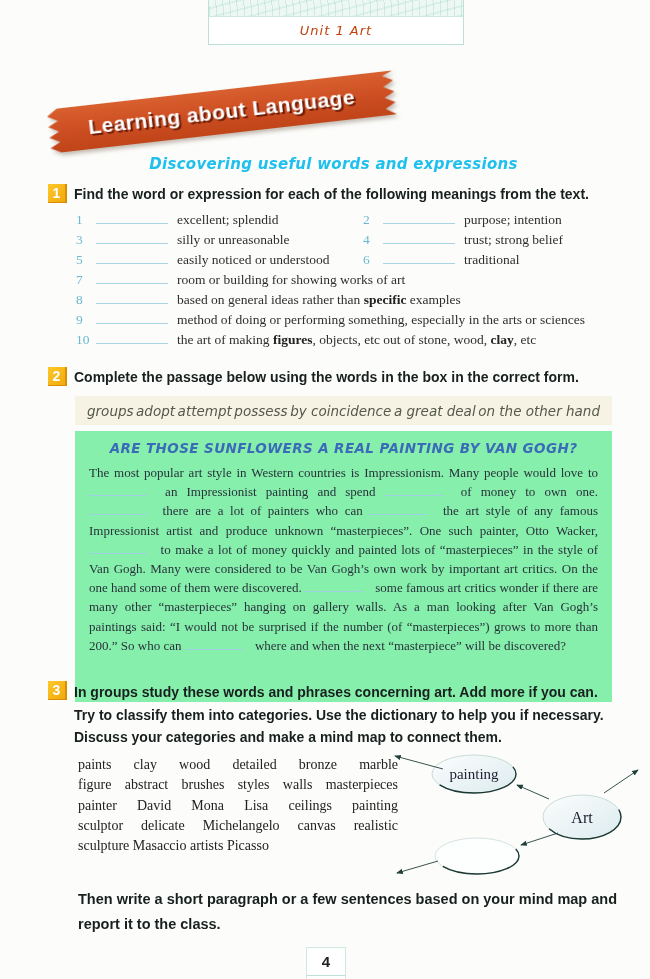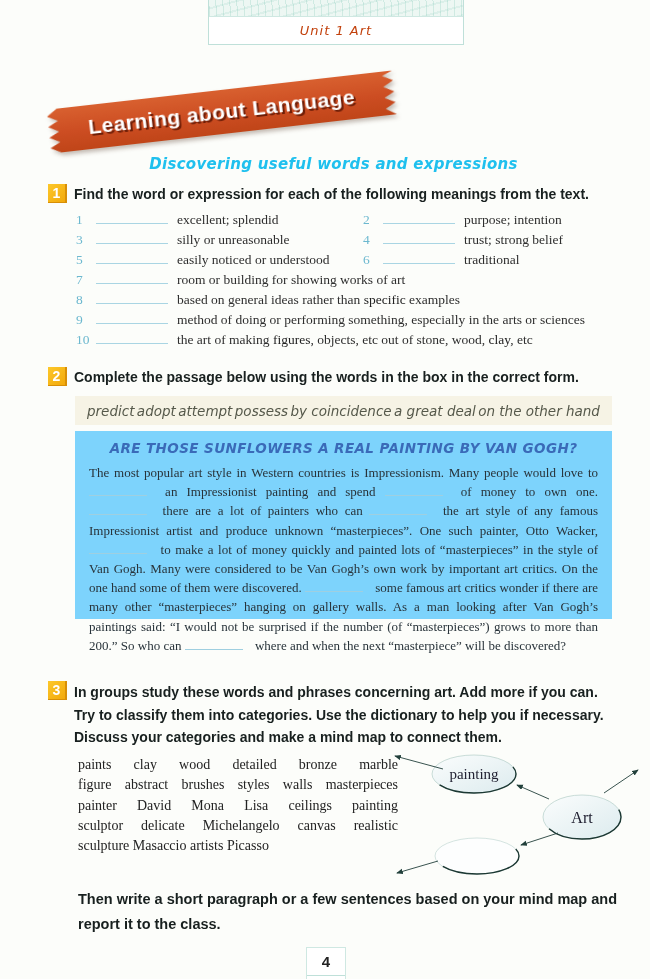--- a/index.html
+++ b/index.html
@@ -68,33 +68,33 @@
     position:absolute; left:76px; top:211px; width:548px;
     display:grid; grid-template-columns:287px 1fr; grid-auto-rows:20px;
   }
   .ex1-grid .ex-item:nth-child(n+7) { grid-column:1 / -1; }
   .ex-item { display:flex; align-items:baseline; font-size:13.5px; }
   .ex-num { flex:0 0 20px; color:#6cb8cf; font-size:13.5px; }
   .blank {
     display:inline-block; width:72px; height:13px; flex:0 0 72px;
     border-bottom:1.4px solid #a9d5e3; margin-right:9px;
   }
-  .ex-text b { font-weight:normal; color:#222; }
+  .ex-text b { font-weight:bold; color:#222; }
   
   .word-box {
     position:absolute; left:75px; top:396px; width:537px; height:29px;
     background:#f6f3e5; display:flex; align-items:center;
     justify-content:space-between; padding:0 12px;
     font-family:"DejaVu Sans", sans-serif; font-style:italic;
     font-size:13.5px; color:#55584a;
   }
   
   .passage {
-    position:absolute; left:75px; top:431px; width:537px; height:188px;
-    background:#7dd3fc; padding:9px 14px 8px 14px;
+    position:absolute; left:75px; top:431px; width:537px; height:271px;
+    background:#86efac; padding:9px 14px 8px 14px;
   }
   .passage-title {
     text-align:center; font-family:"DejaVu Sans", sans-serif;
     font-weight:bold; font-style:italic; font-size:13.5px;
     color:#3a6ab8; letter-spacing:.4px; margin-bottom:7px;
   }
   .passage-body {
     font-size:13px; line-height:19.2px; text-align:justify; color:#28333a;
   }
   .passage-body .blank { width:58px; flex:none; border-bottom-color:#9fcfe0; }
@@ -203,21 +203,21 @@
       <span class="blank"></span>
       <span class="ex-text"><span>the art of making </span><b>figures</b><span>, objects, etc out of stone, wood, </span><b>clay</b><span>, etc</span></span>
     </div>
   </div>
 
 <div class="ex-head" style="top:367px; width:570px;">
   <div class="badge">2</div>
   <div class="instr">Complete the passage below using the words in the box in the correct form.</div>
 </div>
 <div class="word-box">
-    <span>predict</span>
+    <span>groups</span>
     <span>adopt</span>
     <span>attempt</span>
     <span>possess</span>
     <span>by coincidence</span>
     <span>a great deal</span>
     <span>on the other hand</span>
   </div>
 <div class="passage">
   <div class="passage-title">ARE THOSE SUNFLOWERS A REAL PAINTING BY VAN GOGH?</div>
   <div class="passage-body"><span>The most popular art style in Western countries is Impressionism. Many people would love to </span><span class="blank"></span><span> an Impressionist painting and spend </span><span class="blank"></span><span> of money to own one. </span><span class="blank"></span><span> there are a lot of painters who can </span><span class="blank"></span><span> the art style of any famous Impressionist artist and produce unknown “masterpieces”. One such painter, Otto Wacker, </span><span class="blank"></span><span> to make a lot of money quickly and painted lots of “masterpieces” in the style of Van Gogh. Many were considered to be Van Gogh’s own work by important art critics. On the one hand some of them were discovered. </span><span class="blank"></span><span> some famous art critics wonder if there are many other “masterpieces” hanging on gallery walls. As a man looking after Van Gogh’s paintings said: “I would not be surprised if the number (of “masterpieces”) grows to more than 200.” So who can </span><span class="blank"></span><span> where and when the next “masterpiece” will be discovered?</span></div>

